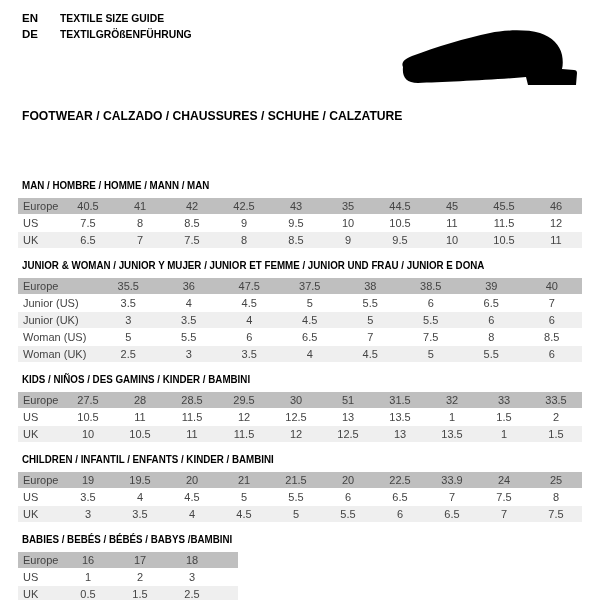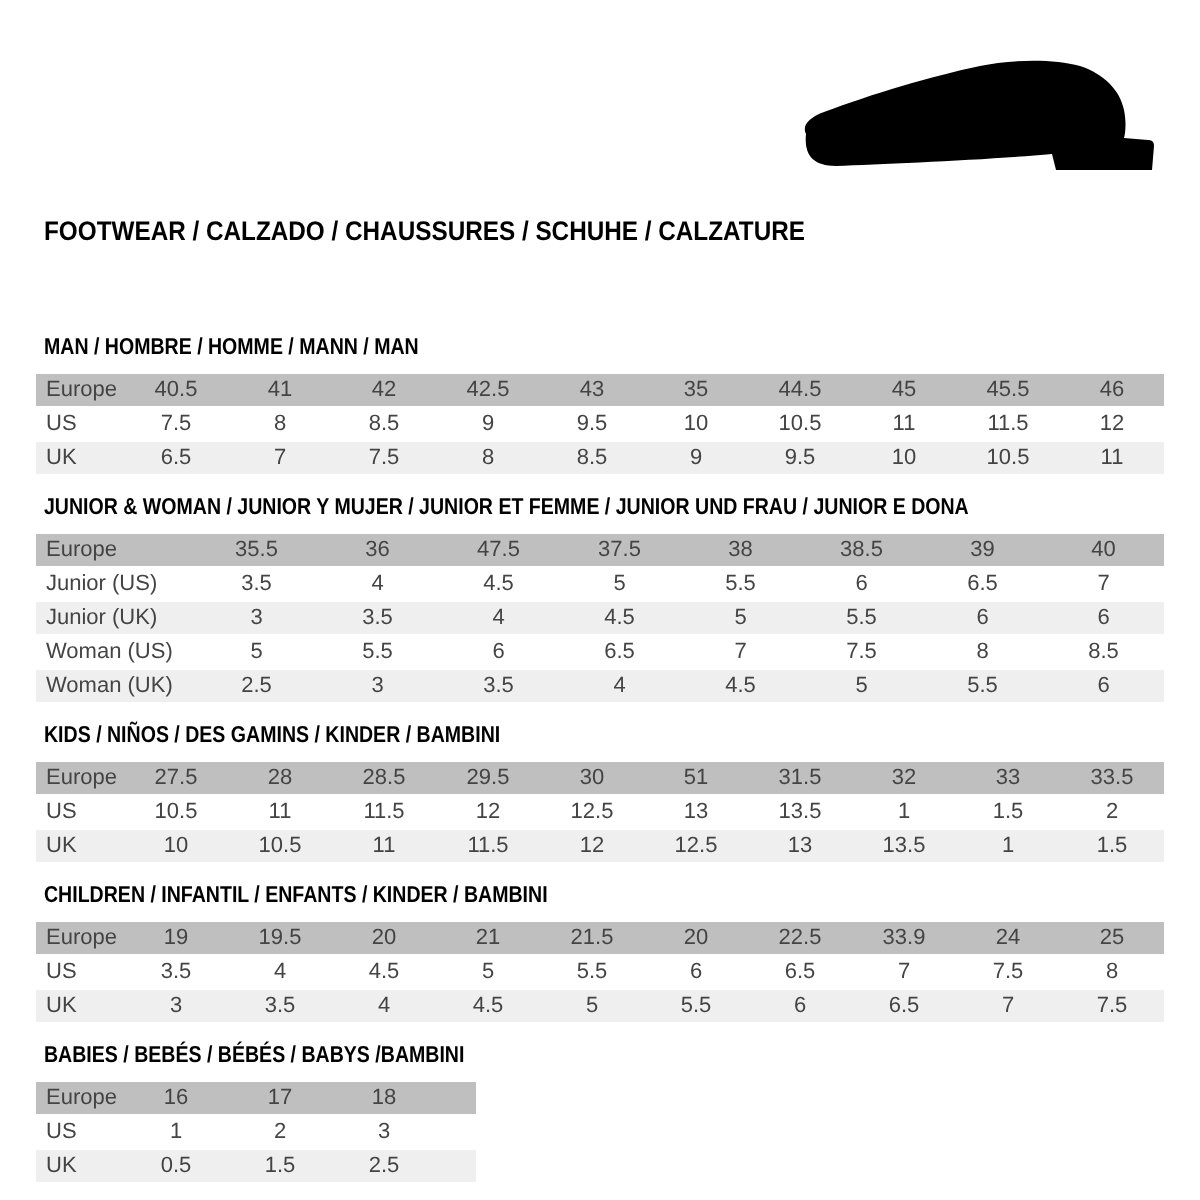--- a/index.html
+++ b/index.html
@@ -20,41 +20,49 @@
   .lang-code{width:38px;font-size:11.5px;font-weight:bold;}
   .lang-label{font-size:11.5px;font-weight:bold;white-space:nowrap;
     transform:scaleX(.9);transform-origin:0 50%;}
   
   .shoe{position:absolute;top:28px;right:12px;width:190px;height:64px;}
   
   .category{position:absolute;top:108px;left:22px;font-size:13.5px;font-weight:bold;
     white-space:nowrap;transform:scaleX(.9);transform-origin:0 50%;color:var(--title-text);}
   
   .main{position:absolute;top:168px;left:0;width:600px;}
-  .section{margin:0 0 11px 0;}
+  .section{margin:11px 0 11px 0;}
   .sec-title{margin:0 0 7px 22px;height:12px;line-height:12px;font-size:11.5px;
     font-weight:bold;white-space:nowrap;transform:scaleX(.85);transform-origin:0 50%;
     color:var(--title-text);}
   .size-table{margin-left:18px;width:564px;}
   .row{display:flex;height:16px;line-height:16px;margin-bottom:1px;
     font-size:11px;color:var(--table-text);}
   .row-head{background:var(--head-bg);}
   .row-stripe{background:var(--stripe-bg);}
   .cell-label{width:44px;padding-left:5px;white-space:nowrap;}
   .cell-val{flex:1;text-align:center;}
   .sec-junior-woman .cell-label{width:80px;}
   .sec-babies .size-table{width:220px;}
   .sec-babies .cell-val{flex:0 0 52px;}
 </style>
 </head>
 <body>
 
 <div class="page">
 
   <ul class="langs">
+      <li>
+        <span class="lang-code">EN</span>
+        <span class="lang-label">TEXTILE SIZE GUIDE</span>
+      </li>
+      <li>
+        <span class="lang-code">DE</span>
+        <span class="lang-label">TEXTILGRÖßENFÜHRUNG</span>
+      </li>
     </ul>
 
   <svg class="shoe" viewBox="0 0 190 62" xmlns="http://www.w3.org/2000/svg" aria-hidden="true">
     <path class="shoe-path" d="M5,38
          C3,34 6,30 14,27
          C38,18 68,9 92,4
          C106,1 128,0 142,4
          C154,8 162,16 164,26
          C165,31 165,36 164,40
          L176,41

